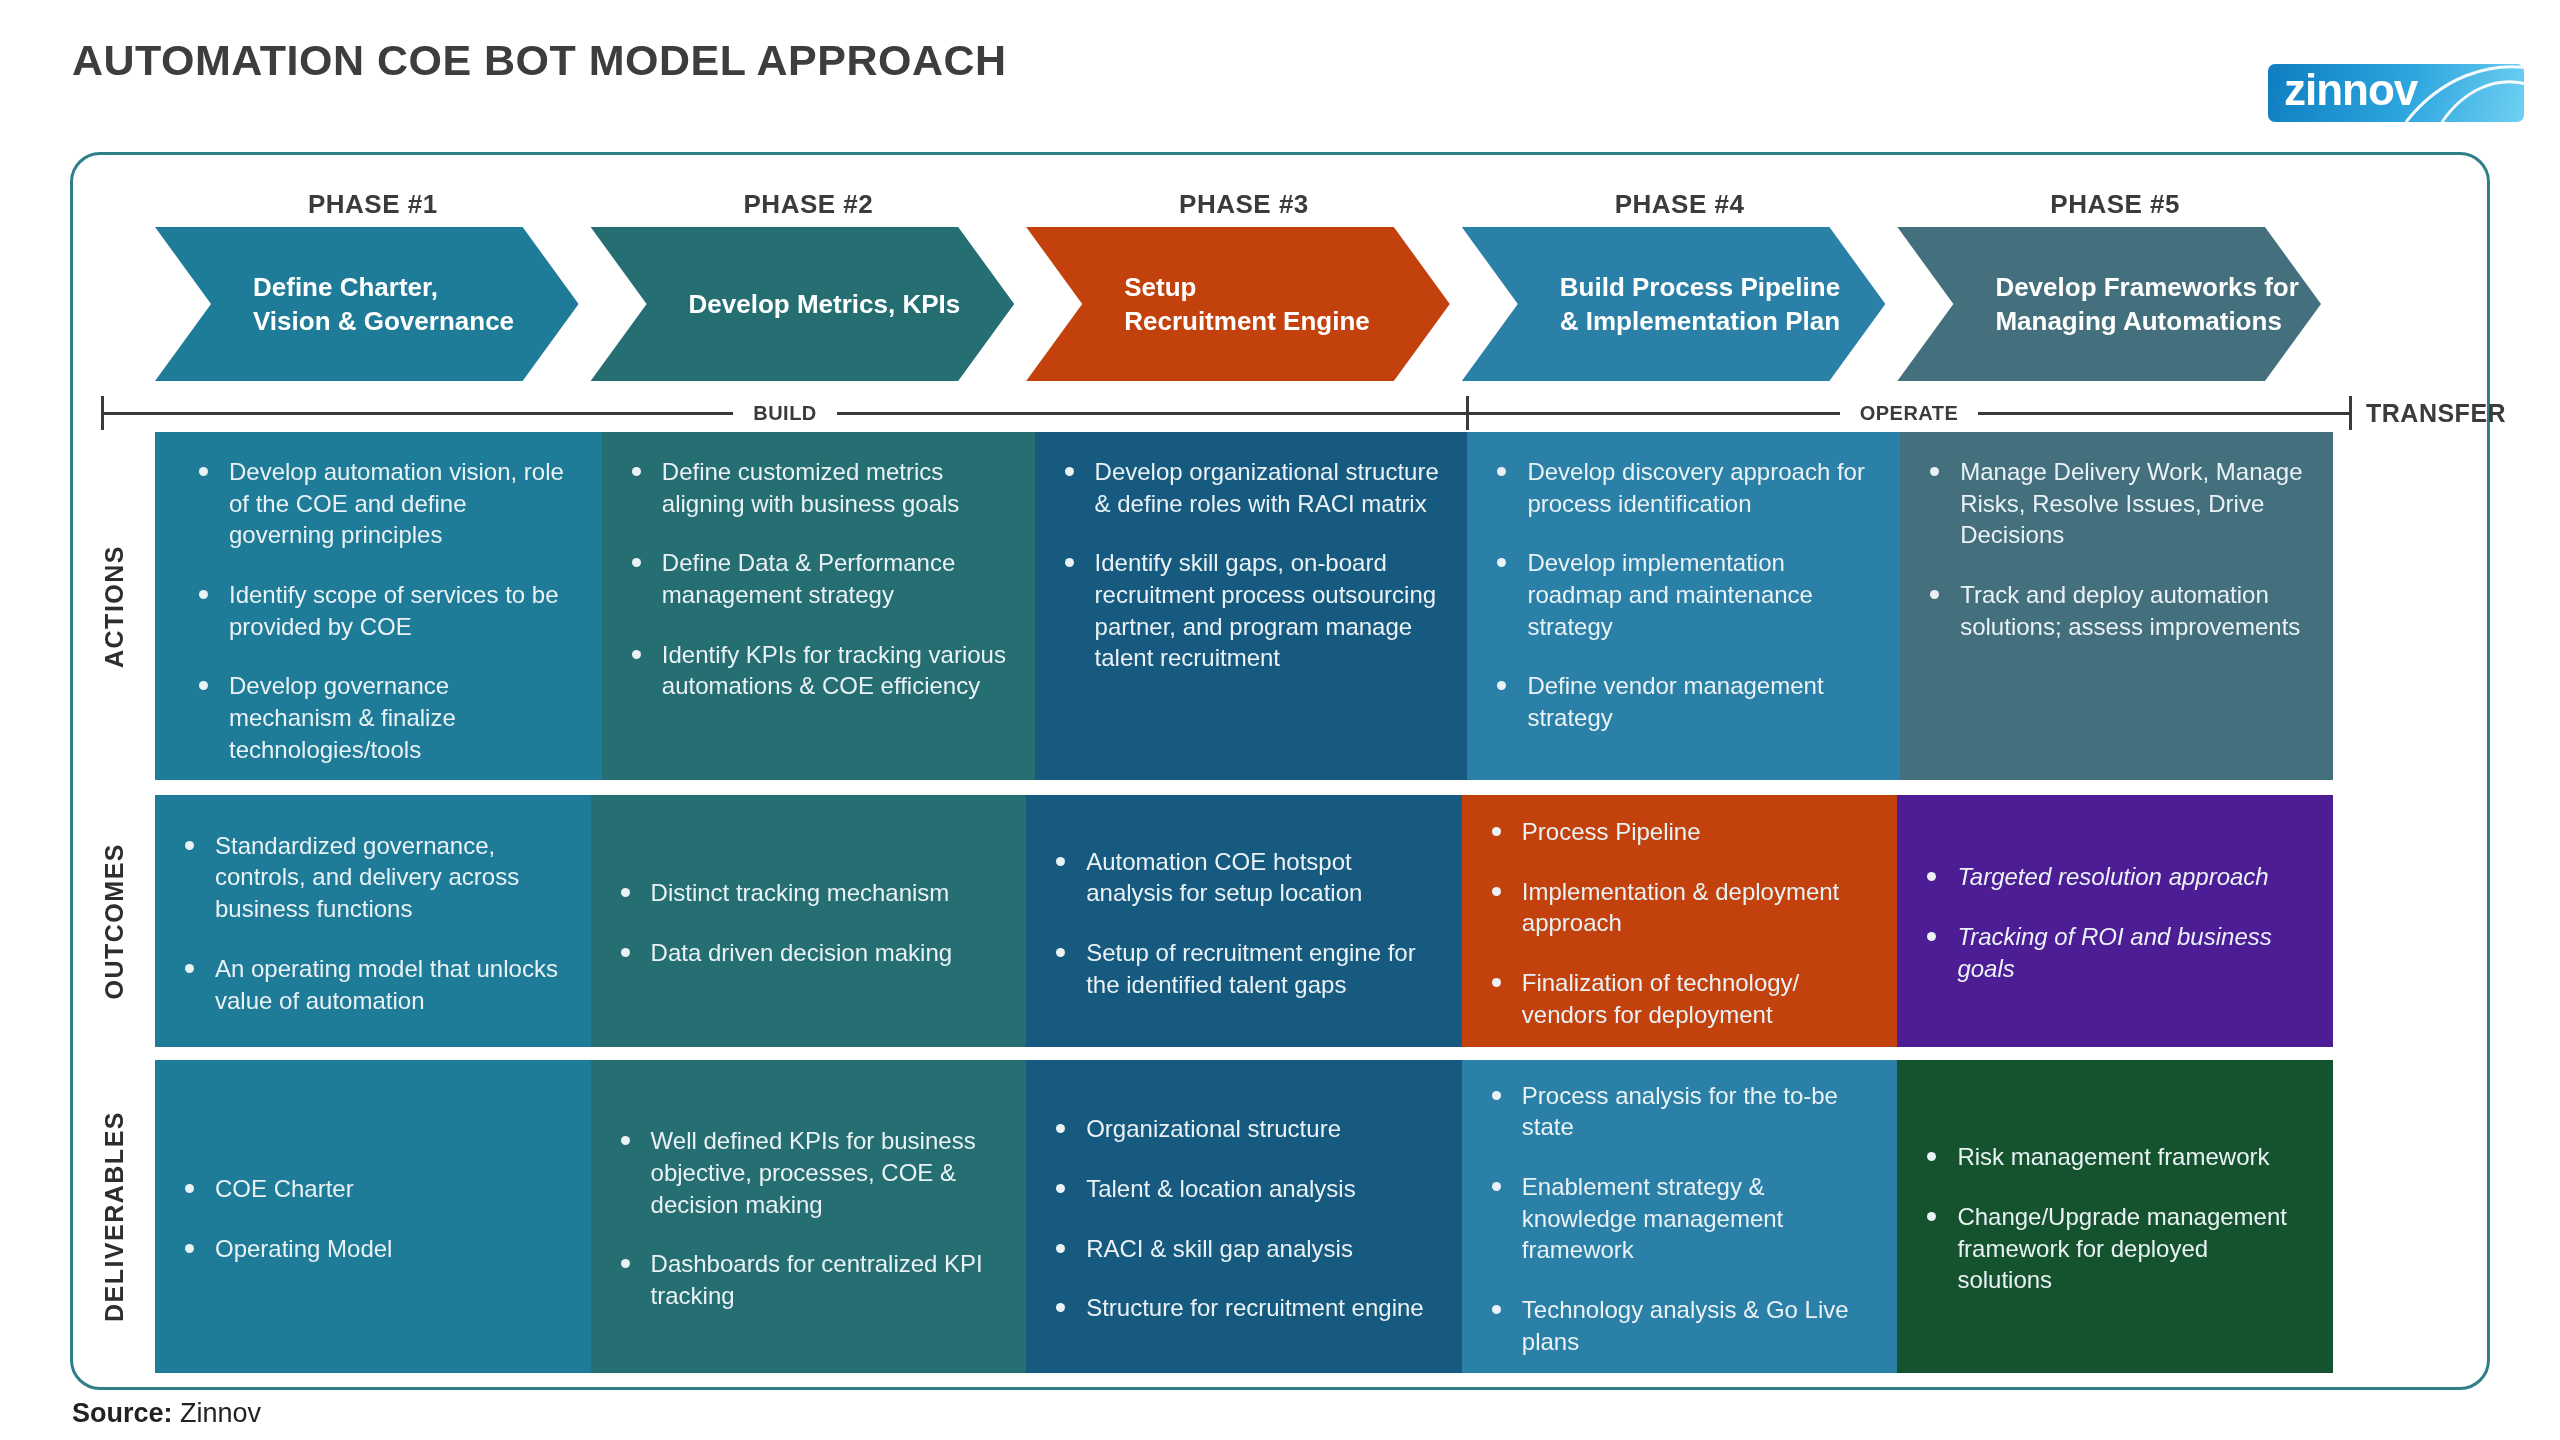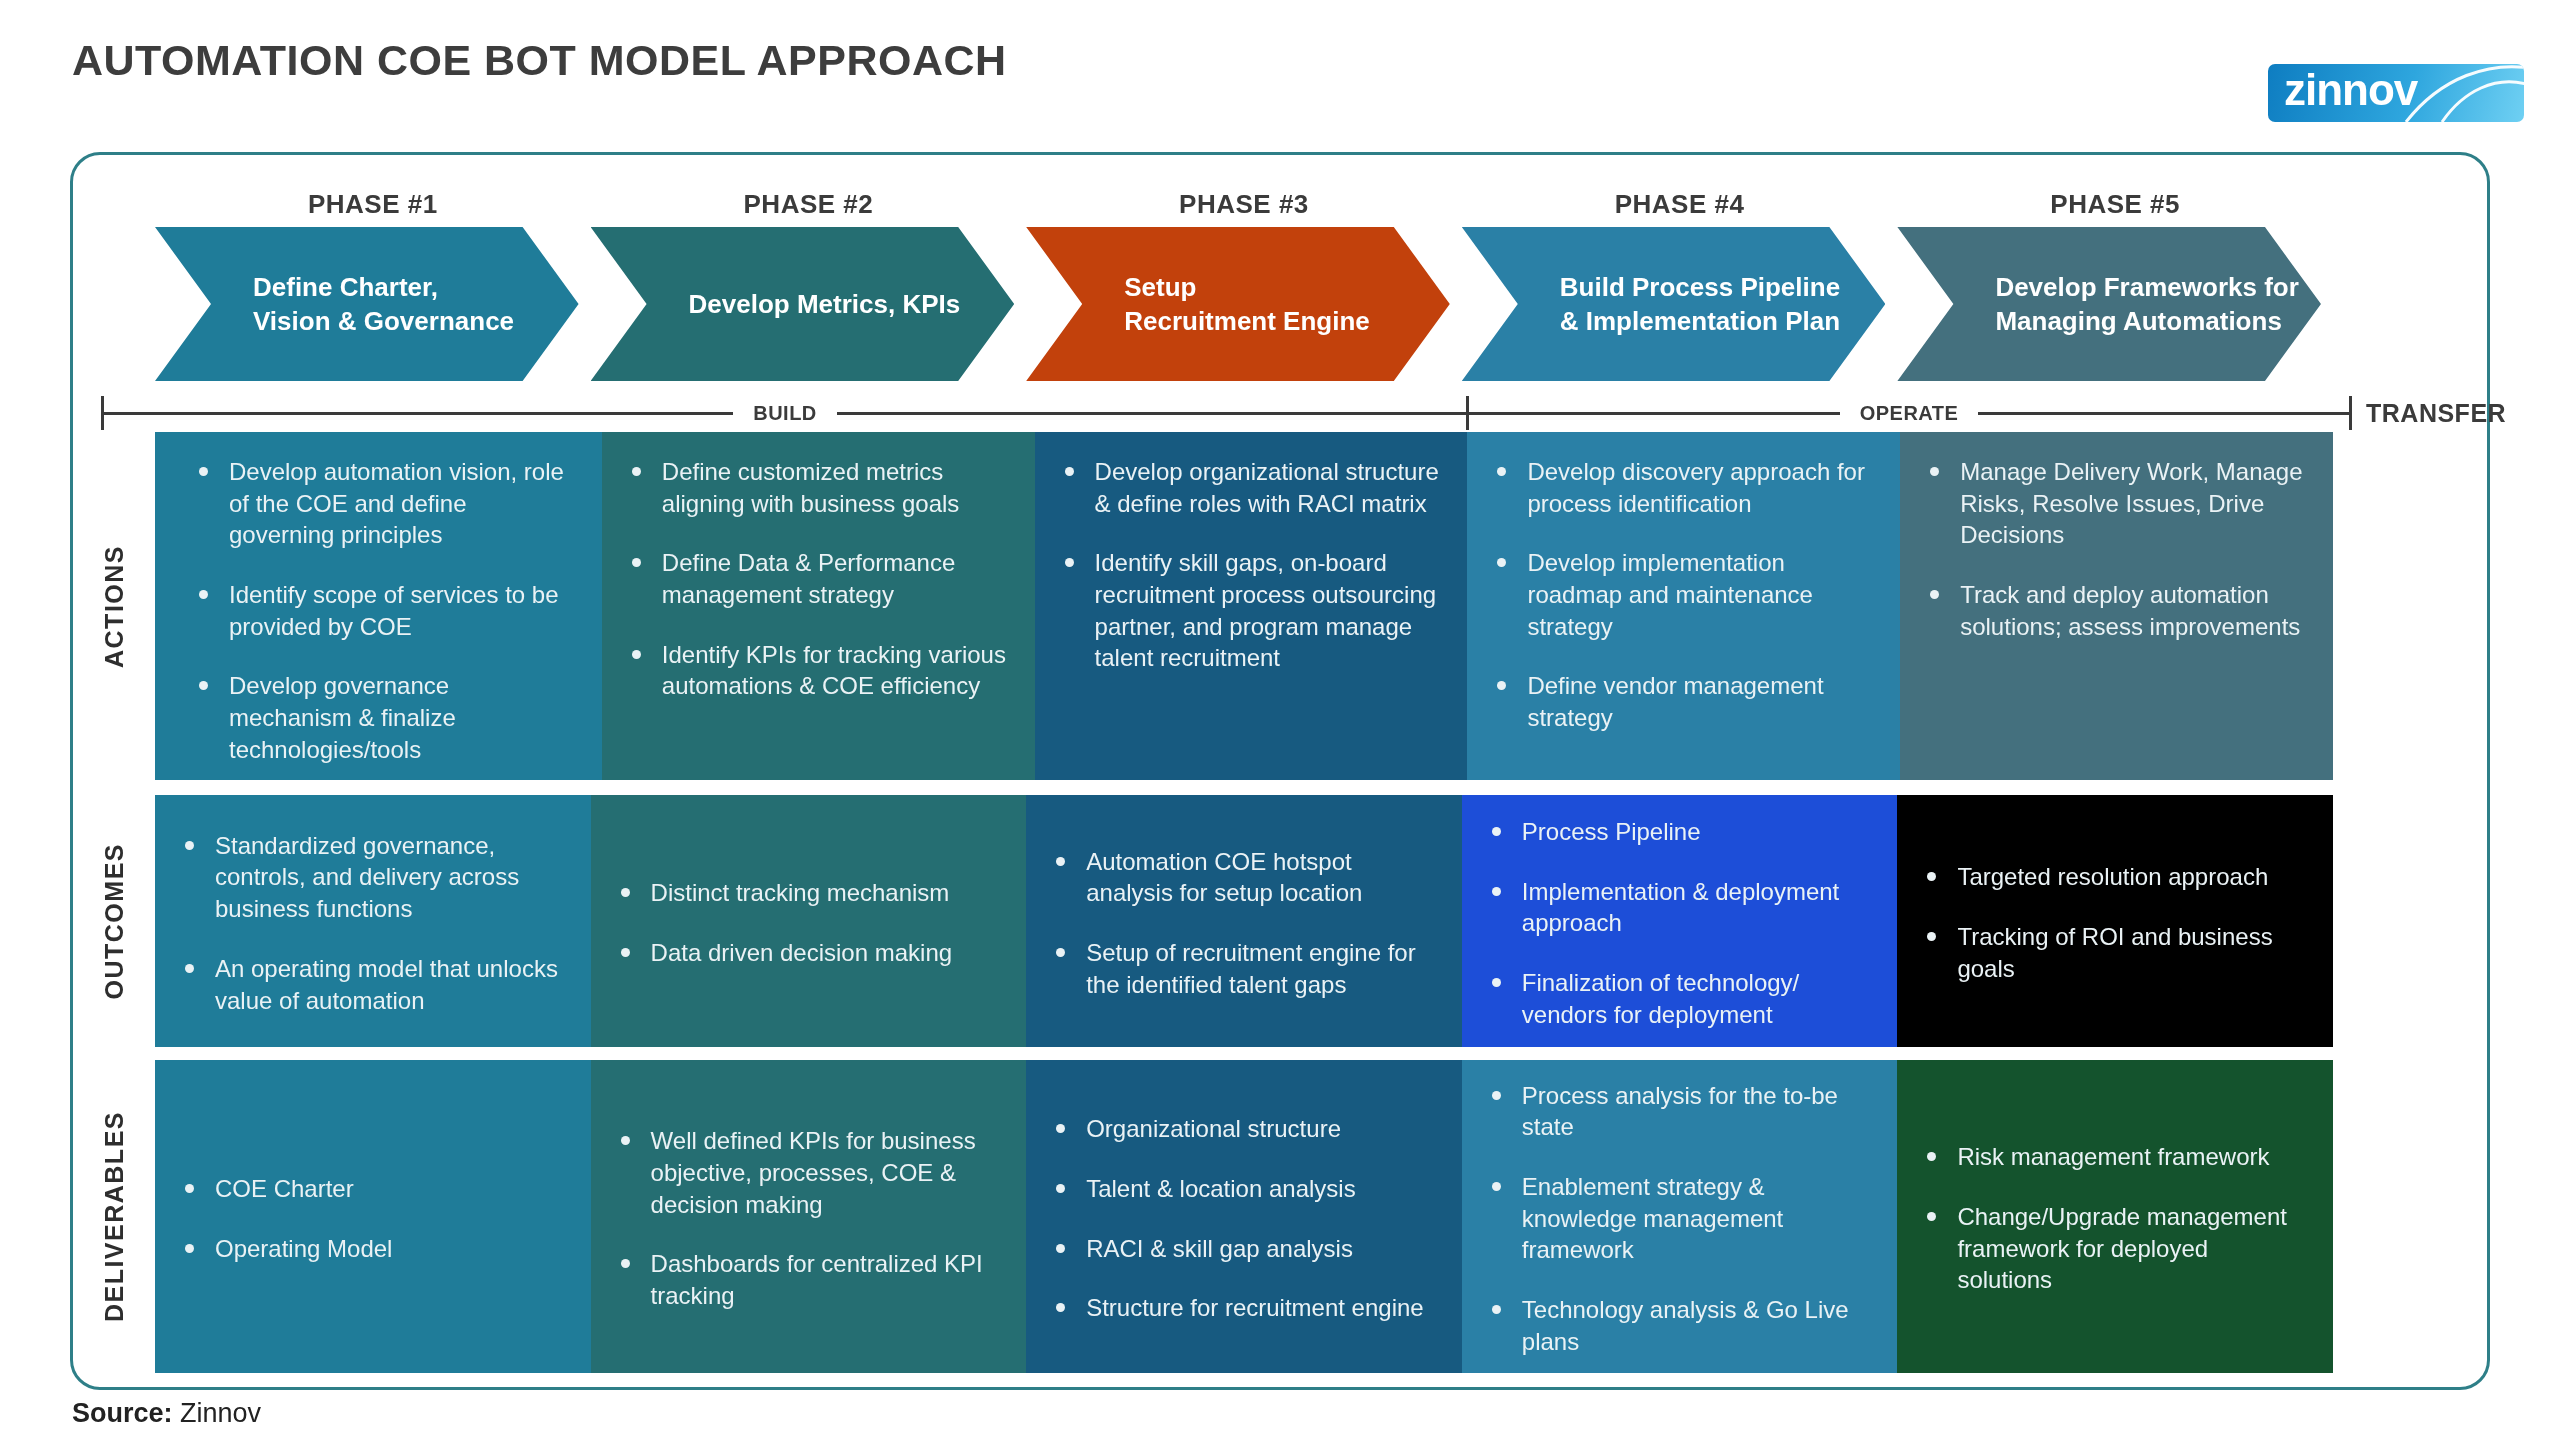--- a/index.html
+++ b/index.html
@@ -241,28 +241,28 @@
           <li>Distinct tracking mechanism</li>
           <li>Data driven decision making</li>
         </ul>
       </div>
       <div class="cell" style="background-color: rgb(23, 90, 128);">
         <ul>
           <li>Automation COE hotspot analysis for setup location</li>
           <li>Setup of recruitment engine for the identified talent gaps</li>
         </ul>
       </div>
-      <div class="cell" style="background-color: #1d4ed8;">
+      <div class="cell" style="background-color: #c2410c;">
         <ul>
           <li>Process Pipeline</li>
           <li>Implementation &amp; deployment approach</li>
           <li>Finalization of technology/ vendors for deployment</li>
         </ul>
       </div>
-      <div class="cell" style="background-color: #000000;">
+      <div class="cell" style="background-color: #4c1d95; font-style: italic;">
         <ul>
           <li>Targeted resolution approach</li>
           <li>Tracking of ROI and business goals</li>
         </ul>
       </div>
     </div>
   </div>
 
   <div class="row row-deliverables">
     <div class="row-label">

